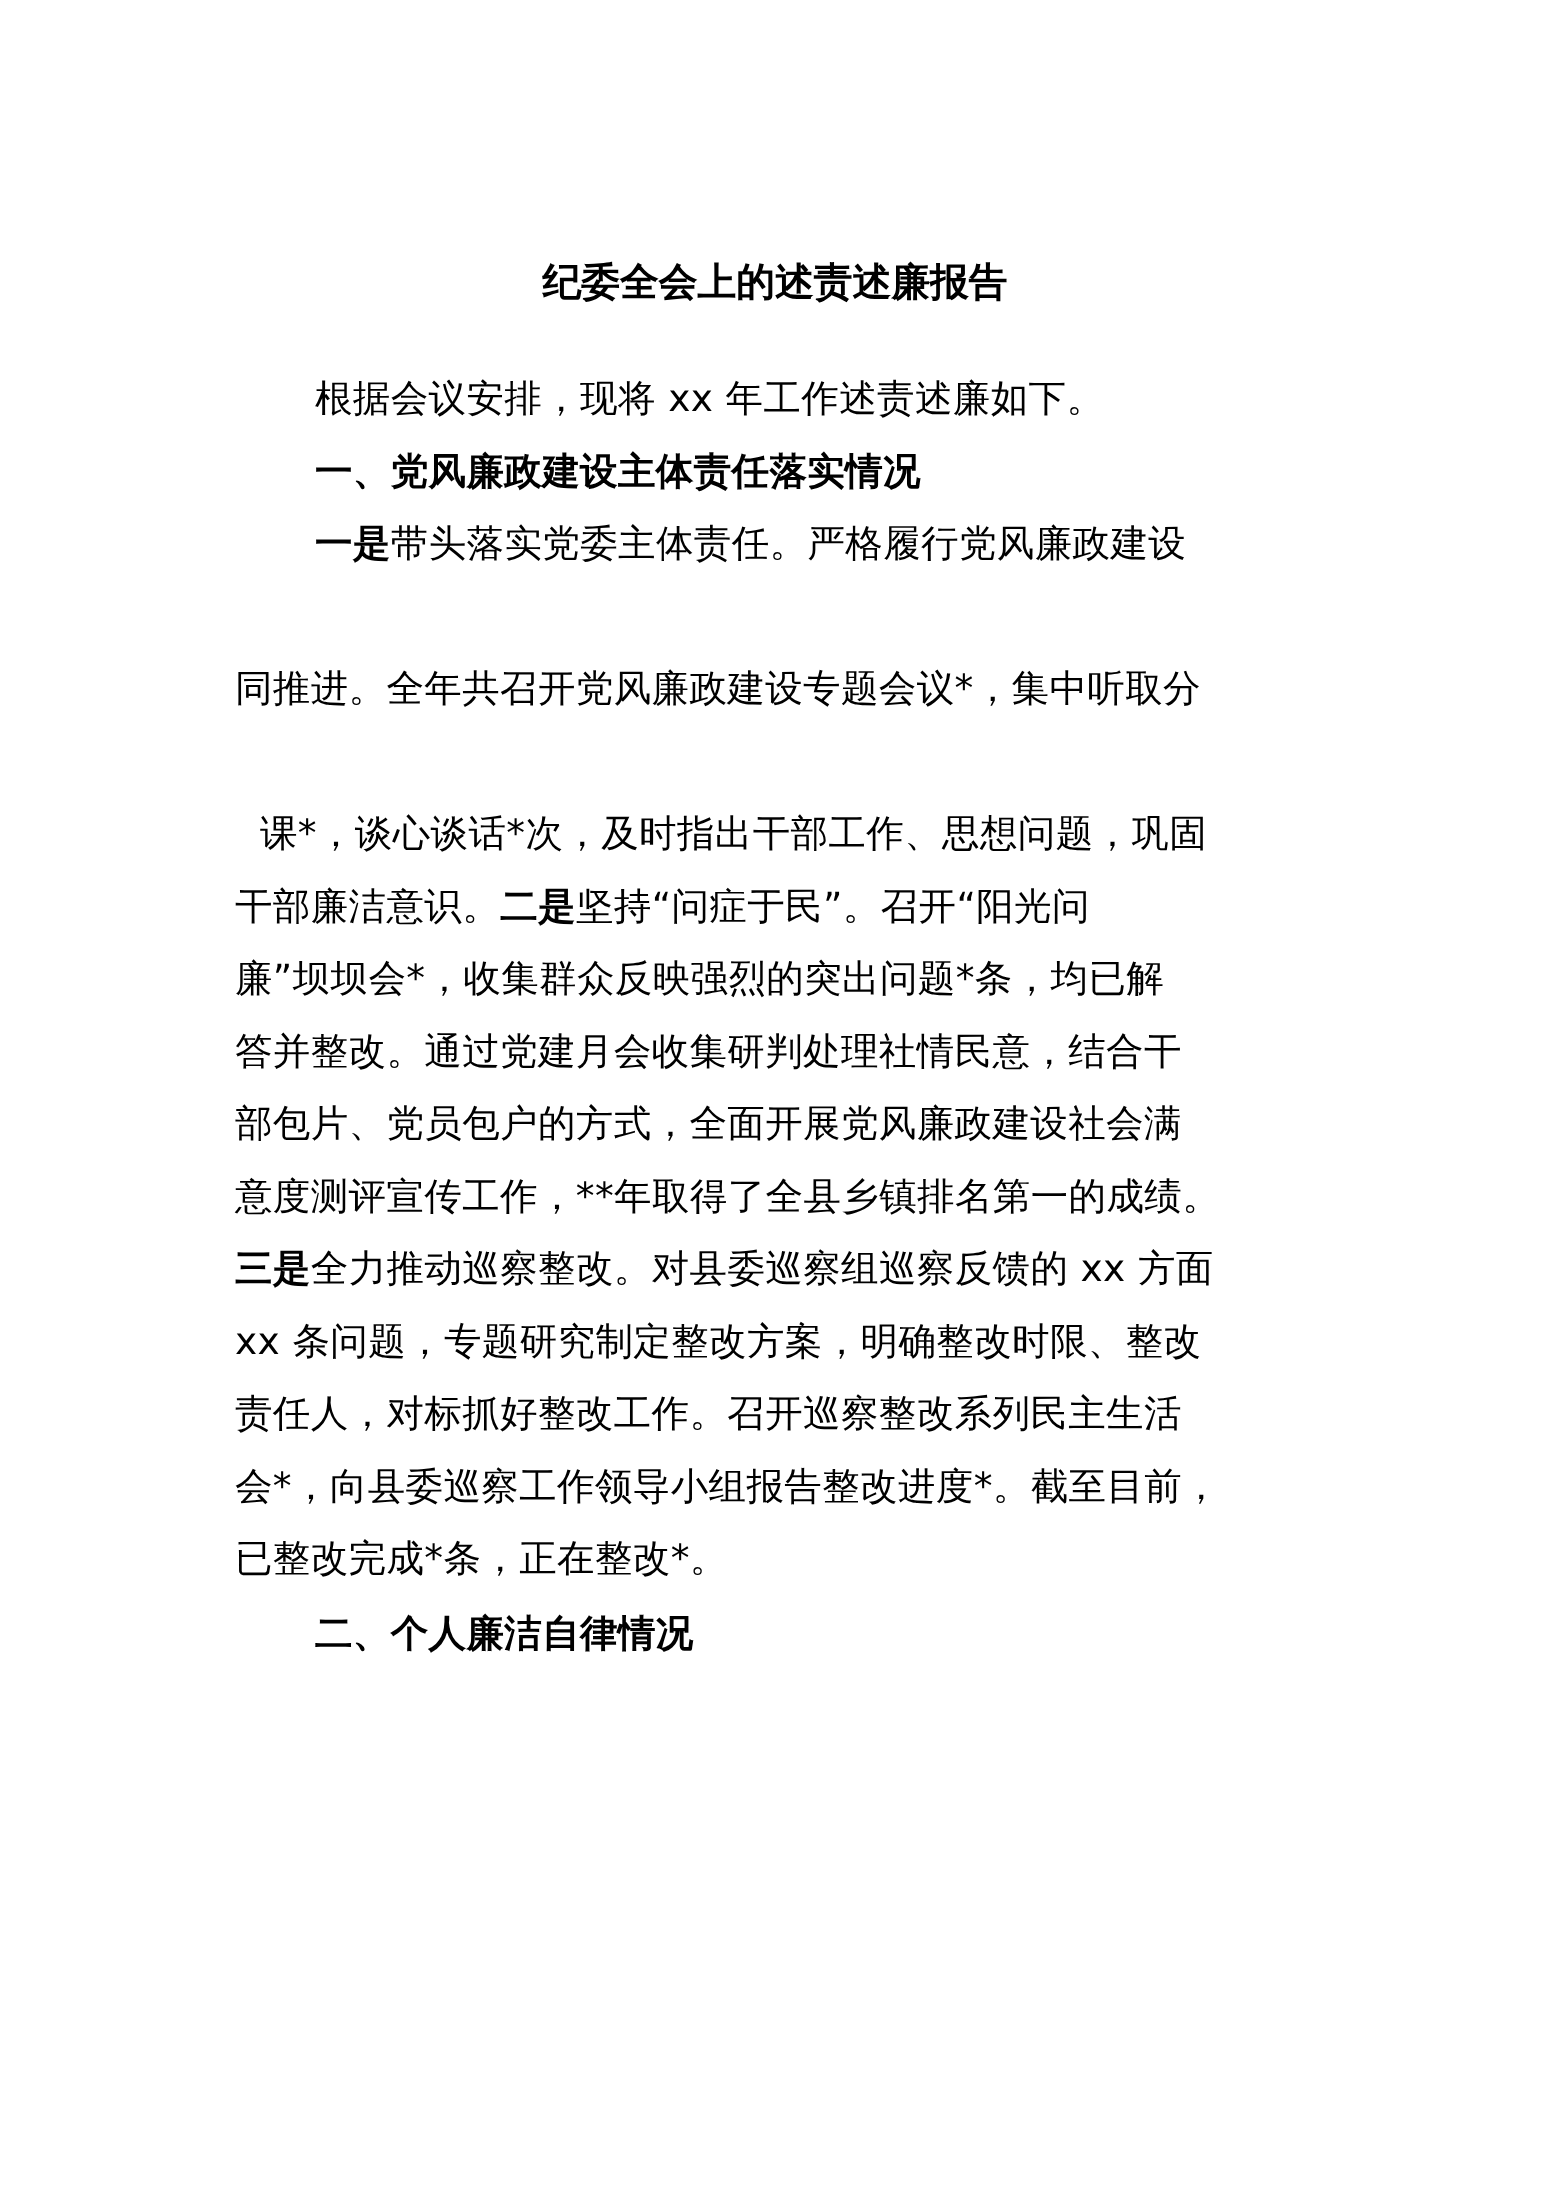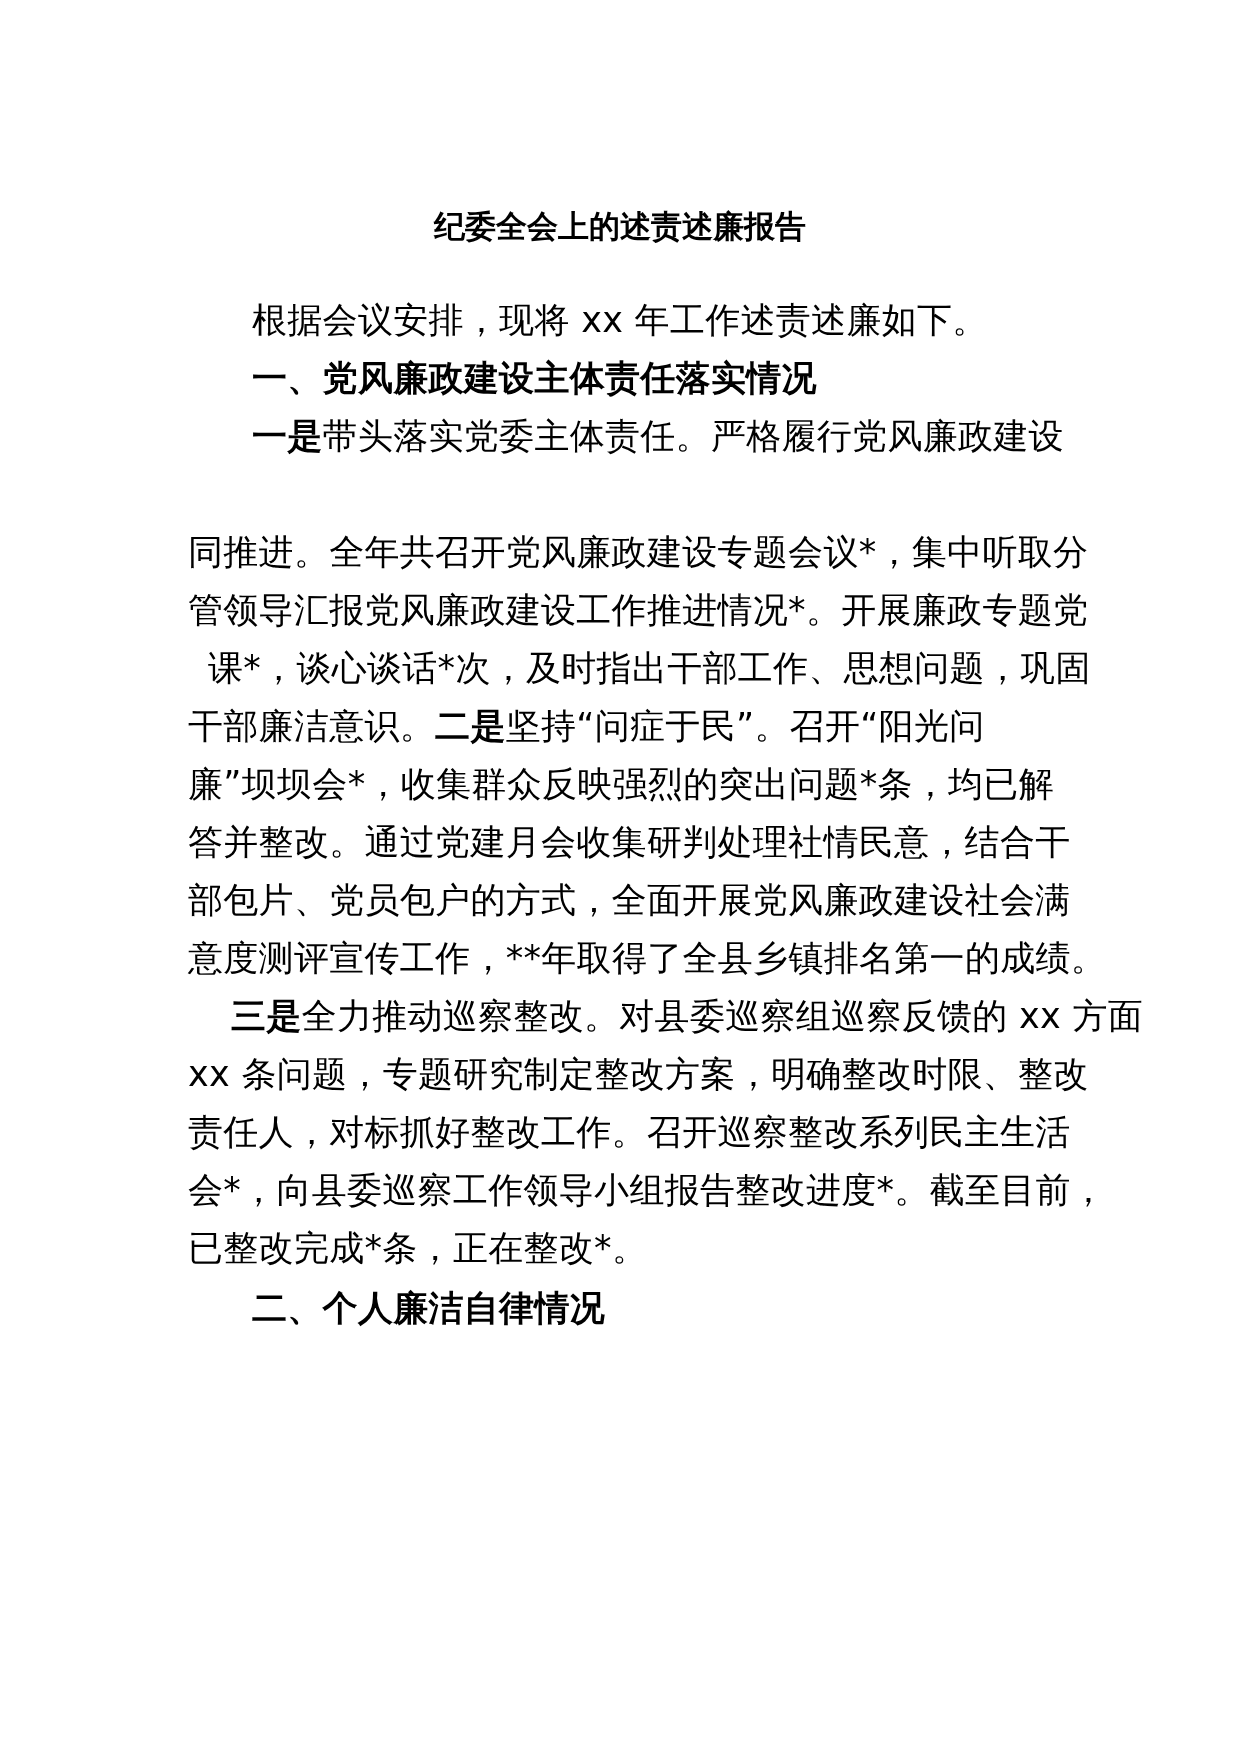--- a/index.html
+++ b/index.html
@@ -31,21 +31,21 @@
       text-align: center;
       font-size: 31px;
       font-weight: bold;
       letter-spacing: 0px;
       line-height: 40px;
       white-space: nowrap;
     }
     .line {
       position: absolute;
       left: 188px;
-      font-size: 35px;
+      font-size: 30px;
       line-height: 40px;
       white-space: nowrap;
       letter-spacing: 0.3px;
     }
     .indent {
       left: 252px;
     }
     .heading {
       font-weight: bold;
     }
@@ -64,37 +64,36 @@
 
   <div class="line indent heading" style="top:358px;">一、党风廉政建设主体责任落实情况</div>
 
   <div class="line indent" style="top:416px;">
     <span class="b">一是</span><span>带头落实党委主体责任。严格履行党风廉政建设</span>
   </div>
 
 
   <div class="line" style="top:532px;">同推进。全年共召开党风廉政建设专题会议*，集中听取分</div>
 
-  <div class="line" style="top:590px;">管领导汇报党风廉政建设工作推进情况*。开展廉政专题党</div>
 
   <div class="line" style="top:648px;margin-left:20px;">课*，谈心谈话*次，及时指出干部工作、思想问题，巩固</div>
 
   <div class="line" style="top:706px;">
     <span>干部廉洁意识。</span><span class="b">二是</span><span>坚持“问症于民”。召开“阳光问</span>
   </div>
 
   <div class="line" style="top:764px;">廉”坝坝会*，收集群众反映强烈的突出问题*条，均已解</div>
 
   <div class="line" style="top:822px;">答并整改。通过党建月会收集研判处理社情民意，结合干</div>
 
   <div class="line" style="top:880px;">部包片、党员包户的方式，全面开展党风廉政建设社会满</div>
 
   <div class="line" style="top:938px;">意度测评宣传工作，**年取得了全县乡镇排名第一的成绩。</div>
 
-  <div class="line" style="top:996px;margin-left:43px;">
+  <div class="line" style="top:996px;">
     <span class="b">三是</span><span>全力推动巡察整改。对县委巡察组巡察反馈的 xx 方面</span>
   </div>
 
   <div class="line" style="top:1054px;">xx 条问题，专题研究制定整改方案，明确整改时限、整改</div>
 
   <div class="line" style="top:1112px;">责任人，对标抓好整改工作。召开巡察整改系列民主生活</div>
 
   <div class="line" style="top:1170px;">会*，向县委巡察工作领导小组报告整改进度*。截至目前，</div>
 
   <div class="line" style="top:1228px;">已整改完成*条，正在整改*。</div>

